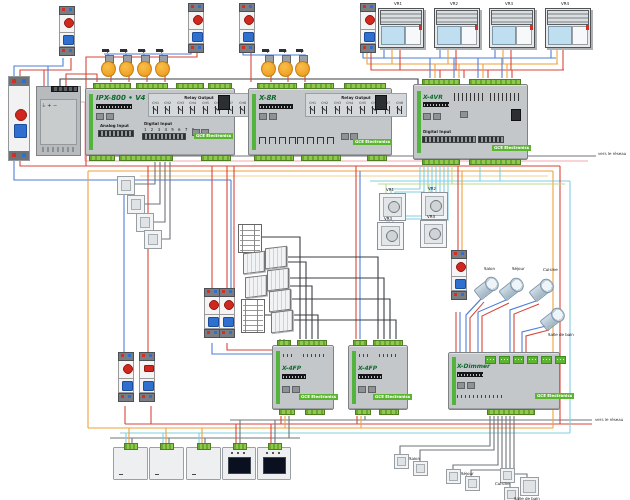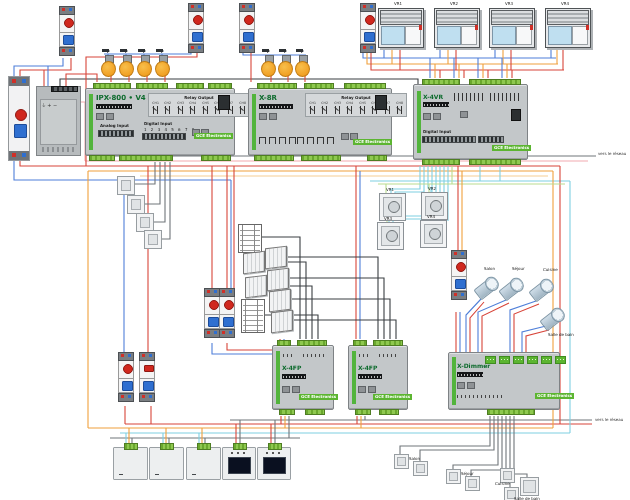--- a/index.html
+++ b/index.html
@@ -3,21 +3,21 @@
 <meta charset="utf-8">
 <style>
   html,body{margin:0;padding:0;background:#fff;font-family:"DejaVu Sans",sans-serif;}
   #canvas{position:relative;width:630px;height:500px;background:#fff;overflow:hidden;}
   #wires{position:absolute;left:0;top:0;z-index:1;}
   .dev{position:absolute;z-index:2;box-sizing:border-box;}
   
   .din{position:absolute;z-index:2;background:#c3c7c9;border:1px solid #7e8285;border-radius:2px;
        box-shadow:inset 0 1px 0 #dfe2e4, inset 0 -1px 0 #9a9ea1;box-sizing:border-box;}
   .band{position:absolute;left:3px;top:8%;width:4px;height:84%;background:#52b43c;}
-  .mtitle{position:absolute;font-weight:bold;font-size:7px;color:#0d6b2d;white-space:nowrap;}
+  .mtitle{position:absolute;font-weight:bold;font-style:italic;font-size:7px;color:#0d6b2d;white-space:nowrap;}
   .mtitle.sm{font-size:6px;}
   .badge{position:absolute;height:5px;background:#141618;
          background-image:linear-gradient(90deg,rgba(255,255,255,.7) 1px,transparent 1px);
          background-size:3px 2px;background-position:1px 2px;background-repeat:repeat-x;}
   .gce{position:absolute;background:#5cb531;color:#fff;font-size:4px;line-height:6px;height:6px;
        padding:0 2px;white-space:nowrap;font-weight:bold;}
   .btnsq{position:absolute;width:6px;height:5px;background:#8e9295;border:1px solid #5f6366;}
   .port{position:absolute;width:10px;height:13px;background:#2b2f31;border:1px solid #111;}
   .tb{position:absolute;height:6px;background:repeating-linear-gradient(90deg,#6aa82e 0 2px,#8ec84f 2px 5px);
       border:1px solid #4e7d22;box-sizing:border-box;}

